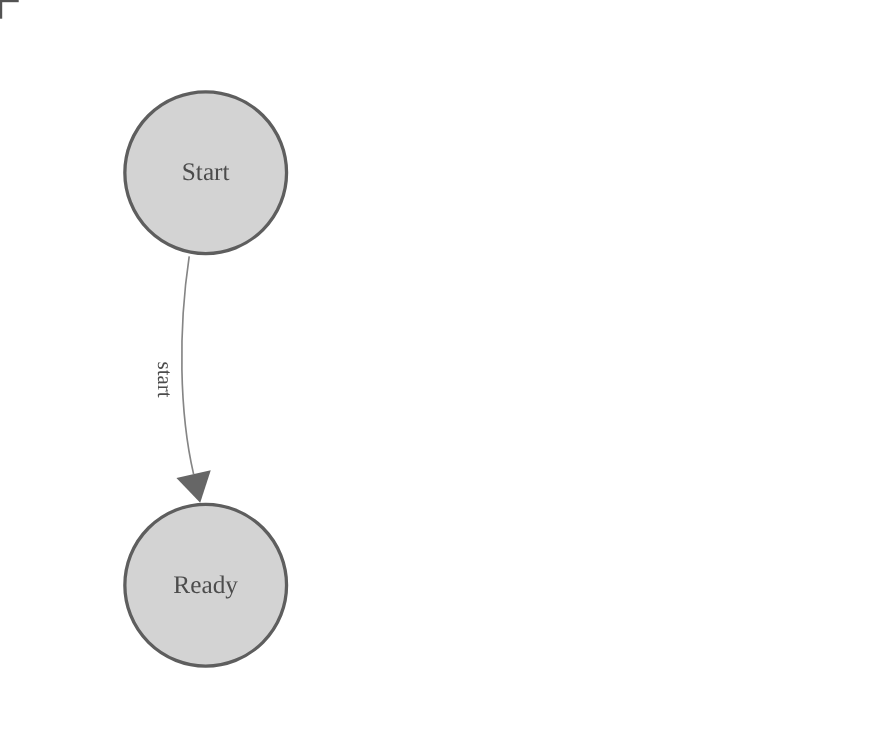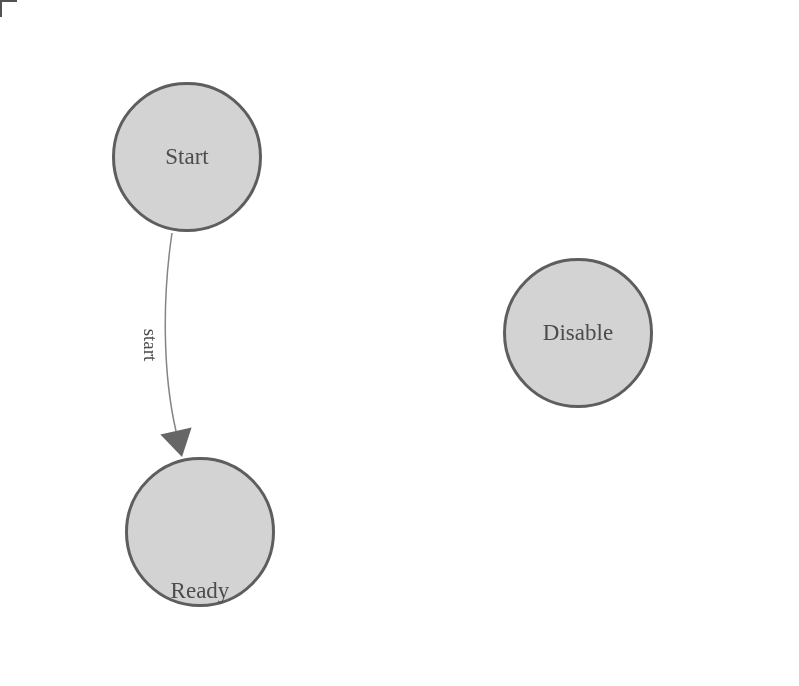--- a/index.html
+++ b/index.html
@@ -34,21 +34,21 @@
     border: 3px solid #5e5e5e;
     display: flex;
     align-items: center;
     justify-content: center;
     color: #4c4c4c;
     font-size: 23px;
     cursor: default;
     user-select: none;
   }
   .node-start   { left: 112px; top:  82px; }
-  .node-ready   { left: 125px; top: 457px; align-items: flex-end; }
+  .node-ready   { left: 112px; top: 457px; }
   .node-disable { left: 503px; top: 258px; }
   .edge-layer {
     position: absolute;
     left: 0;
     top: 0;
     width: 799px;
     height: 686px;
     pointer-events: none;
   }
   .edge-path {
@@ -83,17 +83,14 @@
   </svg>
 
   <div class="state-node node-start">
     <span>Start</span>
   </div>
 
   <div class="state-node node-ready">
     <span>Ready</span>
   </div>
 
-  <div class="state-node node-disable">
-    <span>Disable</span>
-  </div>
 
 </div>
 
 </body></html>

